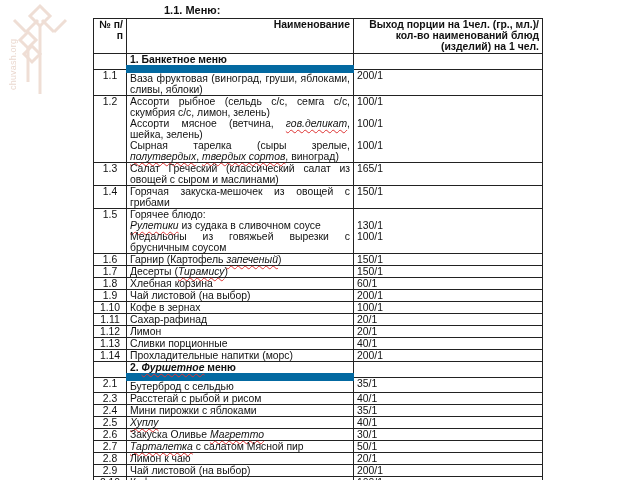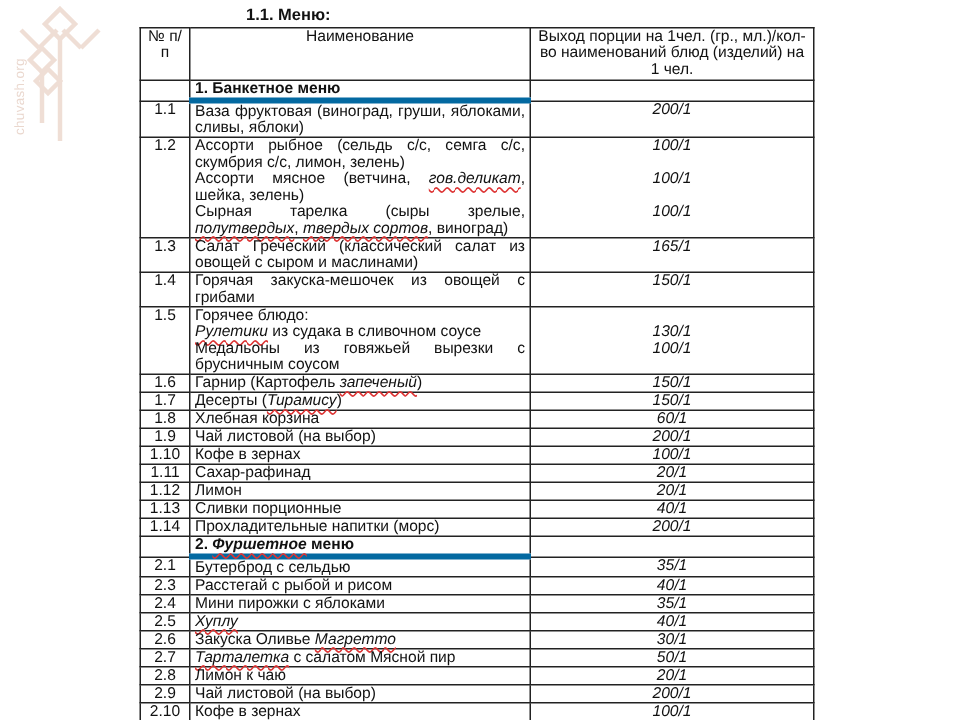--- a/index.html
+++ b/index.html
@@ -26,29 +26,29 @@
     position: absolute; left: 93px; top: 18px;
     width: 449px; border-collapse: collapse; table-layout: fixed;
     font-size: 10.4px; line-height: 11px;
   }
   table.menu td, table.menu th {
     border: 1px solid #222; padding: 0 3px; vertical-align: top;
   }
   col.c-num { width: 33px; }
   col.c-name { width: 227px; }
   col.c-out { width: 189px; }
-  th { font-weight: normal; text-align: center; }
+  th { font-weight: bold; text-align: right; }
   th.h-num { height: 34px; vertical-align: middle; line-height: 11px; padding-left: 4px; }
   th.h-name { vertical-align: middle; }
   th.h-out { vertical-align: top; line-height: 11px; padding-top: 1px; margin-left: 16px; }
   td.num { padding-left: 4px; text-align: center; }
   td.name { text-align: justify; }
-  td.out { text-align: center; font-style: italic; }
+  td.out { text-align: left; }
   tr.section td { font-weight: bold; }
-  tr.section td.name { border-bottom: 4px solid #0369a1; }
+  tr.section td.name { border-bottom: 8px solid #0369a1; }
   .sub { display: block; }
   .gap { display: block; height: 11px; }
   .spell { text-decoration: underline wavy #d33; text-decoration-thickness: 1px; text-underline-offset: 2px; font-style: italic; }
 </style>
 </head>
 <body>
 
 <div class="logo">
   <svg width="70" height="92" viewBox="0 0 70 92">
     <g fill="none" stroke="#e2c4b4" stroke-width="3">

